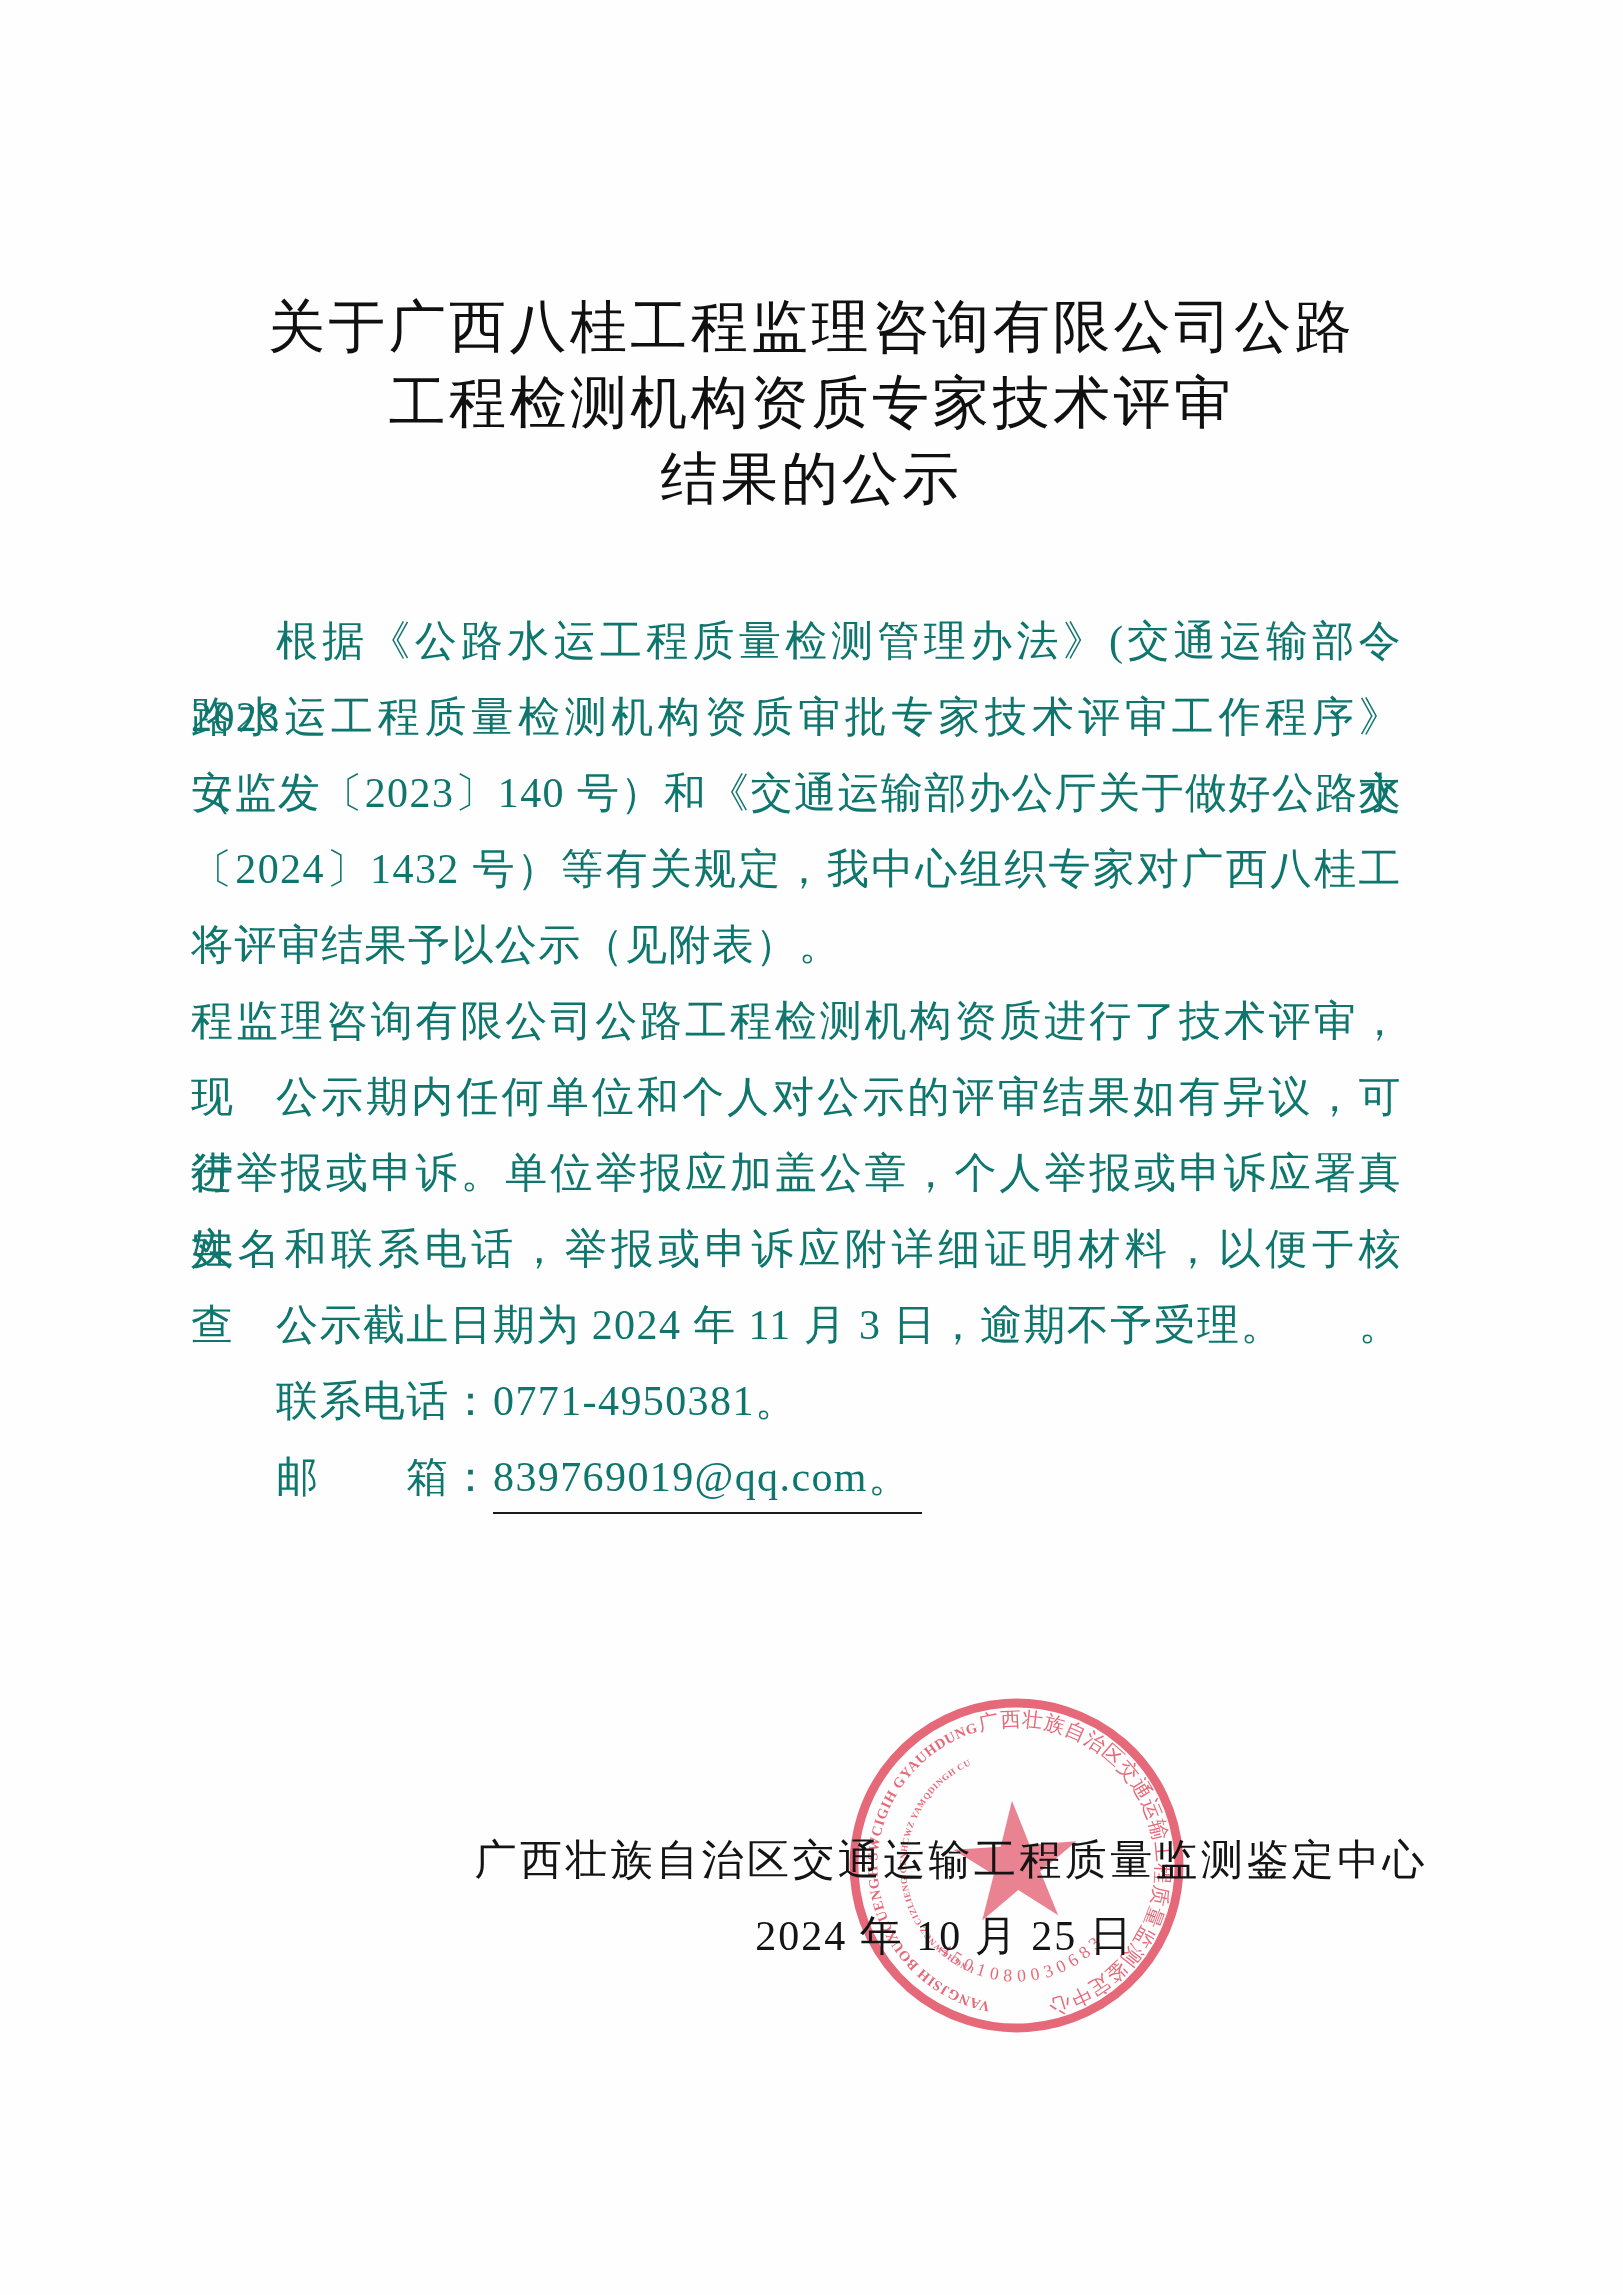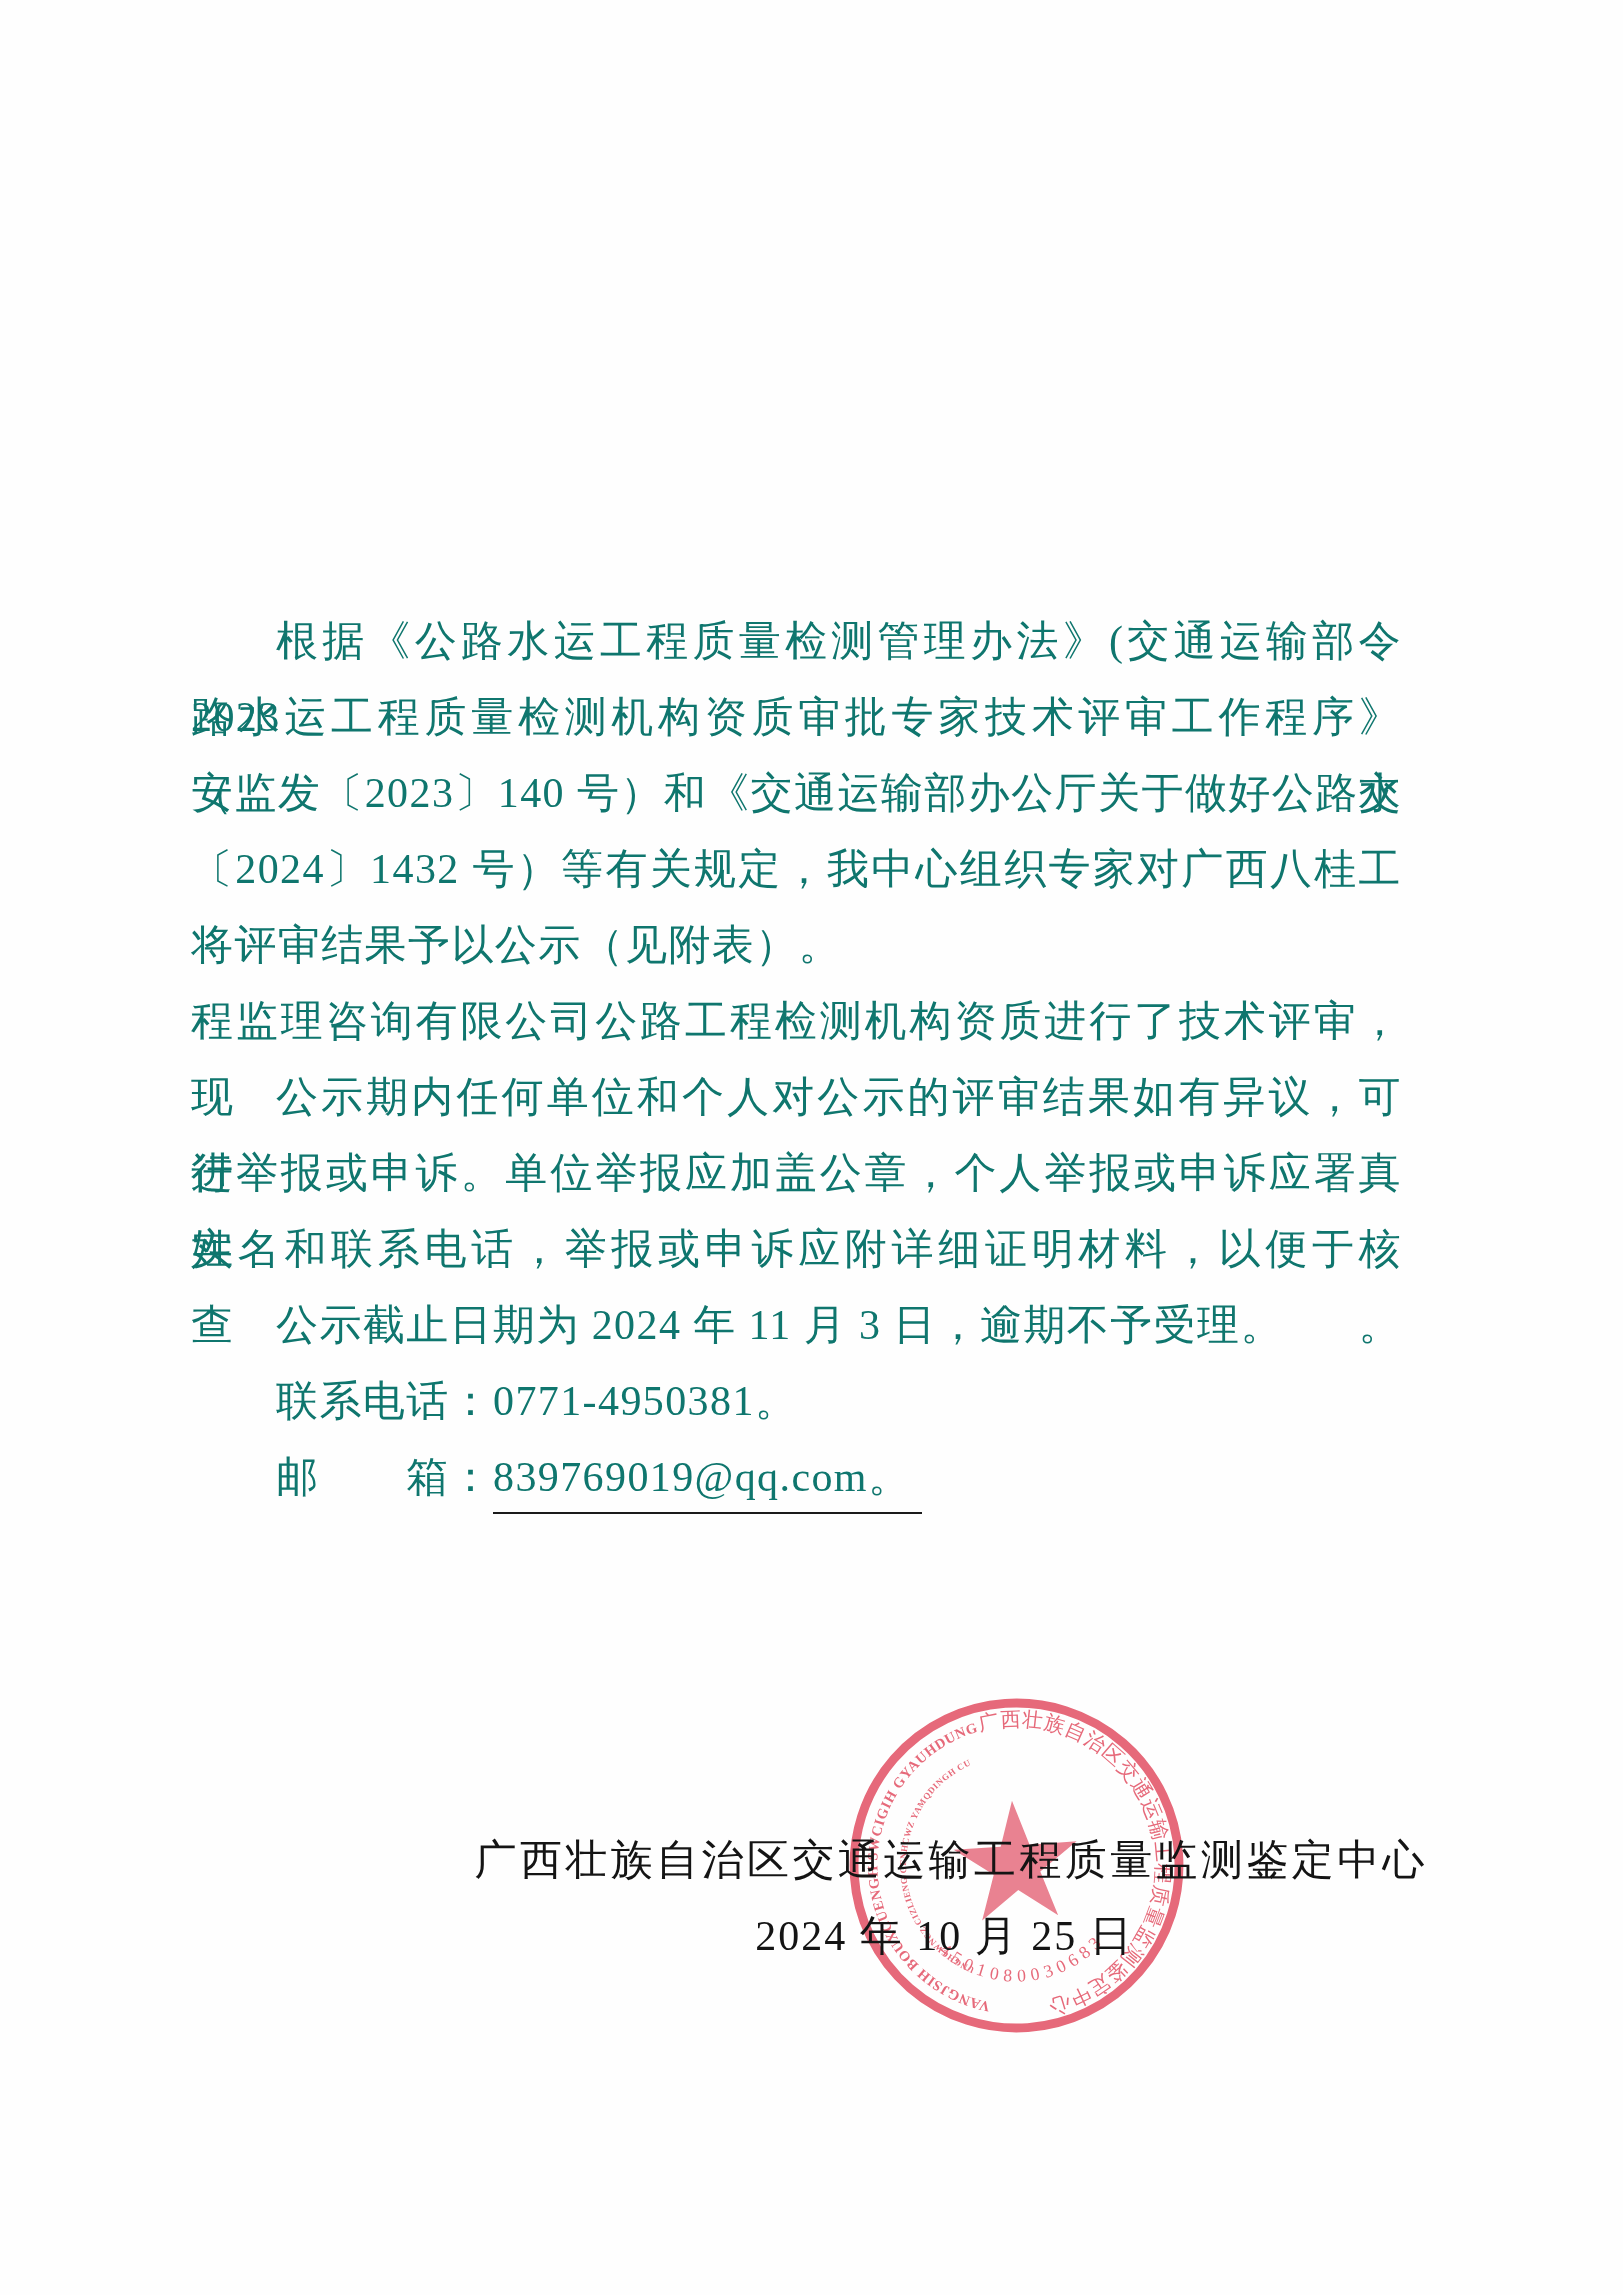--- a/index.html
+++ b/index.html
@@ -43,20 +43,25 @@
     position:absolute; left:839px; top:1688px; width:355px; height:355px;
     z-index:2; transform:rotate(-4deg);
   }
   .seal svg { display:block; width:355px; height:355px; opacity:.85; }
 </style>
 </head>
 <body>
 
 <div class="page">
 
+  <div class="title">
+    <div>关于广西八桂工程监理咨询有限公司公路</div>
+    <div>工程检测机构资质专家技术评审</div>
+    <div>结果的公示</div>
+  </div>
 
   <div class="doc-body">
     <div class="bline j ind">根据《公路水运工程质量检测管理办法》(交通运输部令 2023</div>
     <div class="bline j">路水运工程质量检测机构资质审批专家技术评审工作程序》（交</div>
     <div class="bline j">安监发〔2023〕140 号）和《交通运输部办公厅关于做好公路水</div>
     <div class="bline j">〔2024〕1432 号）等有关规定，我中心组织专家对广西八桂工</div>
     <div class="bline nw">将评审结果予以公示（见附表）。</div>
     <div class="bline j">程监理咨询有限公司公路工程检测机构资质进行了技术评审，现</div>
     <div class="bline j ind">公示期内任何单位和个人对公示的评审结果如有异议，可进</div>
     <div class="bline j">行举报或申诉。单位举报应加盖公章，个人举报或申诉应署真实</div>

